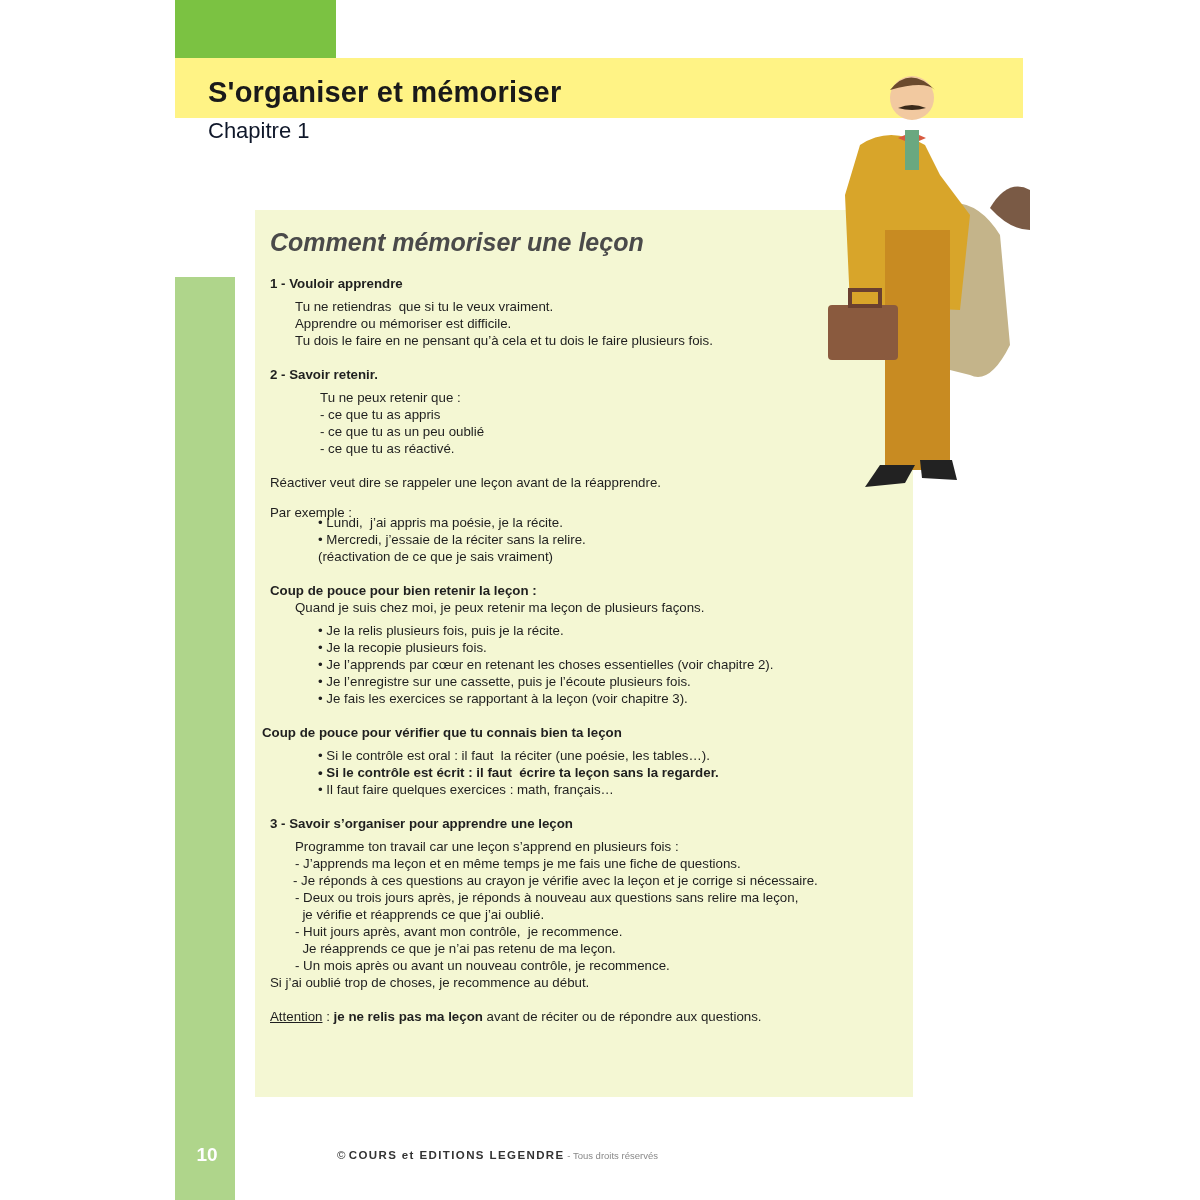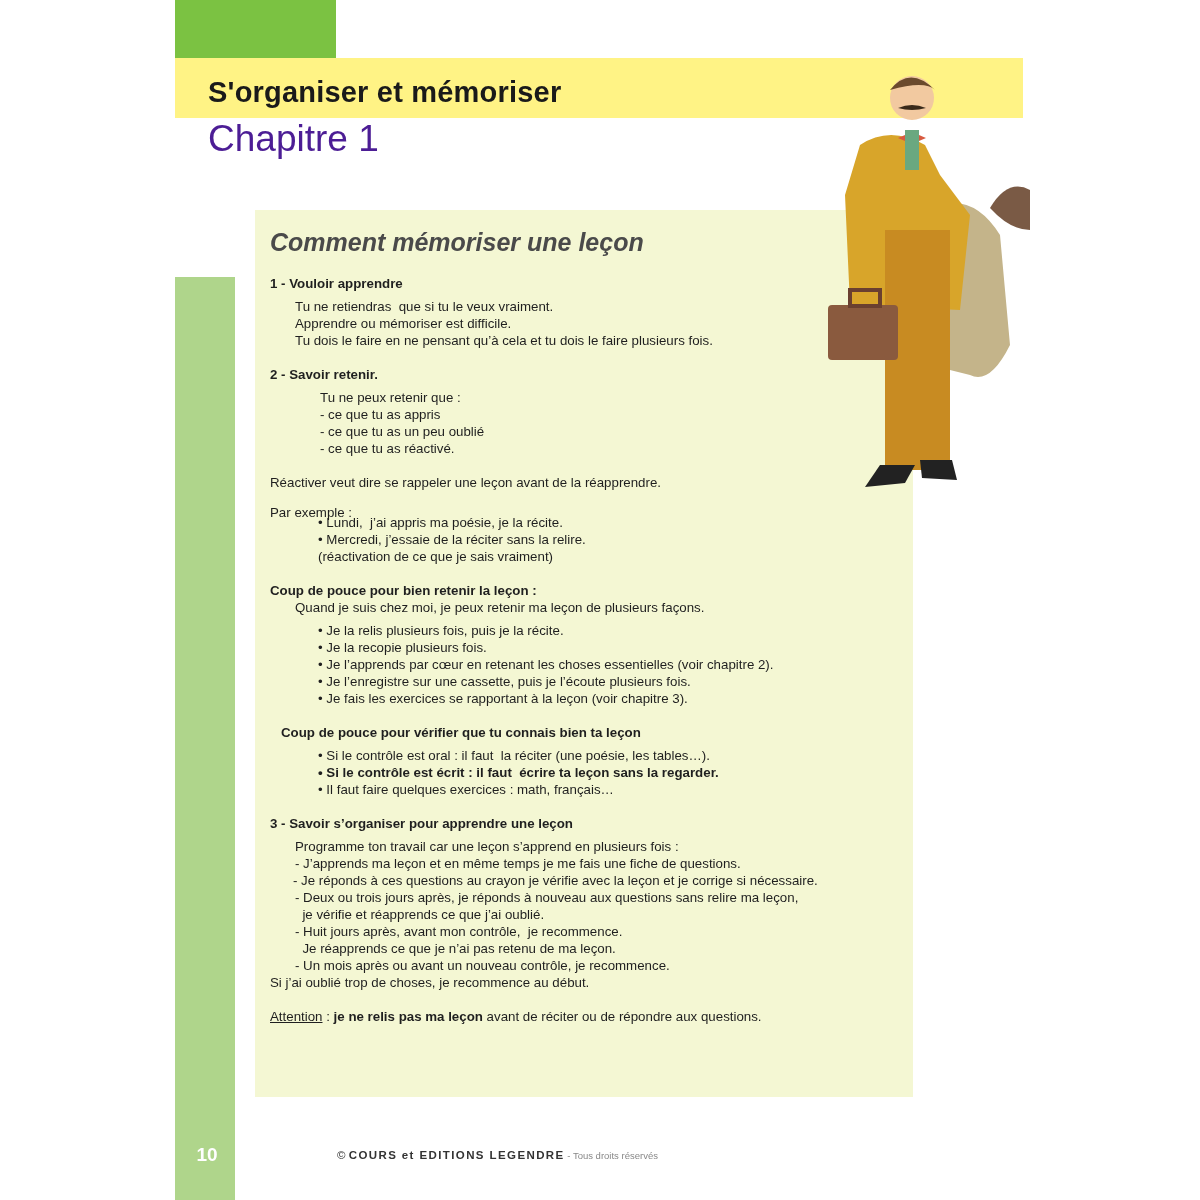--- a/index.html
+++ b/index.html
@@ -1,21 +1,21 @@
 <!DOCTYPE html>
 <html><head>
 <meta charset="utf-8">
 <style>
   html, body { margin:0; padding:0; }
   body { width:1200px; height:1200px; position:relative; background:#ffffff; overflow:hidden;
          font-family:"Liberation Sans", "DejaVu Sans", sans-serif; color:#1f1f1f; }
   .green-top { position:absolute; left:175px; top:0; width:161px; height:58px; background:#7bc242; }
   .yellow-band { position:absolute; left:175px; top:58px; width:848px; height:60px; background:#fff385; }
   .chapter-title { position:absolute; left:208px; top:76px; font-size:29px; font-weight:bold; color:#1a1a1a; letter-spacing:0.2px; }
-  .chapter-num { position:absolute; left:208px; top:118px; font-size:37px; color:#4c1d95; }
+  .chapter-num { position:absolute; left:208px; top:118px; font-size:22px; color:#0f172a; }
   .sidebar { position:absolute; left:175px; top:277px; width:60px; height:923px; background:#afd58b; }
   .page-num { position:absolute; left:175px; top:1144px; width:64px; text-align:center; color:#fff; font-weight:bold; font-size:19px; }
   .content-box { position:absolute; left:255px; top:210px; width:658px; height:887px; background:#f4f7d3; }
   .lesson-title { position:absolute; left:270px; top:228px; font-size:25px; font-style:italic; font-weight:bold; color:#4a4a4a; }
   .txt { position:absolute; font-size:13.3px; line-height:17px; white-space:pre; color:#1f1f1f; }
   .b { font-weight:bold; }
   .u { text-decoration:underline; }
   .footer { position:absolute; left:337px; top:1149px; font-size:11.5px; color:#333; }
   .footer .brand { font-weight:bold; letter-spacing:1.4px; }
   .footer .rights { font-size:9.5px; color:#888; }
@@ -71,21 +71,21 @@
 <div class="txt" style="left:318px;top:548px;">(réactivation de ce que je sais vraiment)</div>
 
 <div class="txt b" style="left:270px;top:582px;">Coup de pouce pour bien retenir la leçon :</div>
 <div class="txt" style="left:295px;top:599px;">Quand je suis chez moi, je peux retenir ma leçon de plusieurs façons.</div>
 <div class="txt" style="left:318px;top:622px;">• Je la relis plusieurs fois, puis je la récite.</div>
 <div class="txt" style="left:318px;top:639px;">• Je la recopie plusieurs fois.</div>
 <div class="txt" style="left:318px;top:656px;">• Je l’apprends par cœur en retenant les choses essentielles (voir chapitre 2).</div>
 <div class="txt" style="left:318px;top:673px;">• Je l’enregistre sur une cassette, puis je l’écoute plusieurs fois.</div>
 <div class="txt" style="left:318px;top:690px;">• Je fais les exercices se rapportant à la leçon (voir chapitre 3).</div>
 
-<div class="txt b" style="left:281px;top:724px;">Coup de pouce pour vérifier que tu connais bien ta leçon</div>
+<div class="txt b" style="left:262px;top:724px;">Coup de pouce pour vérifier que tu connais bien ta leçon</div>
 <div class="txt" style="left:318px;top:747px;">• Si le contrôle est oral : il faut  la réciter (une poésie, les tables…).</div>
 <div class="txt" style="left:318px;top:764px;font-weight:bold;">• Si le contrôle est écrit : il faut  écrire ta leçon sans la regarder.</div>
 <div class="txt" style="left:318px;top:781px;">• Il faut faire quelques exercices : math, français…</div>
 
 <div class="txt b" style="left:270px;top:815px;">3 - Savoir s’organiser pour apprendre une leçon</div>
 <div class="txt" style="left:295px;top:838px;">Programme ton travail car une leçon s’apprend en plusieurs fois :</div>
 <div class="txt" style="left:295px;top:855px;">- J’apprends ma leçon et en même temps je me fais une fiche de questions.</div>
 <div class="txt" style="left:293px;top:872px;">- Je réponds à ces questions au crayon je vérifie avec la leçon et je corrige si nécessaire.</div>
 <div class="txt" style="left:295px;top:889px;">- Deux ou trois jours après, je réponds à nouveau aux questions sans relire ma leçon,</div>
 <div class="txt" style="left:295px;top:906px;">  je vérifie et réapprends ce que j’ai oublié.</div>

